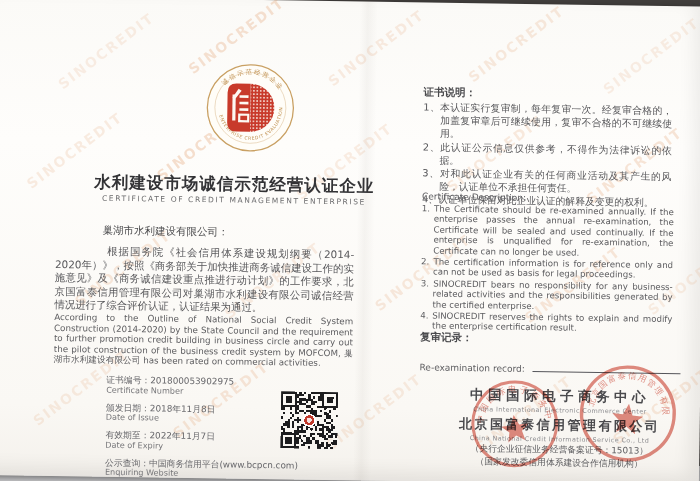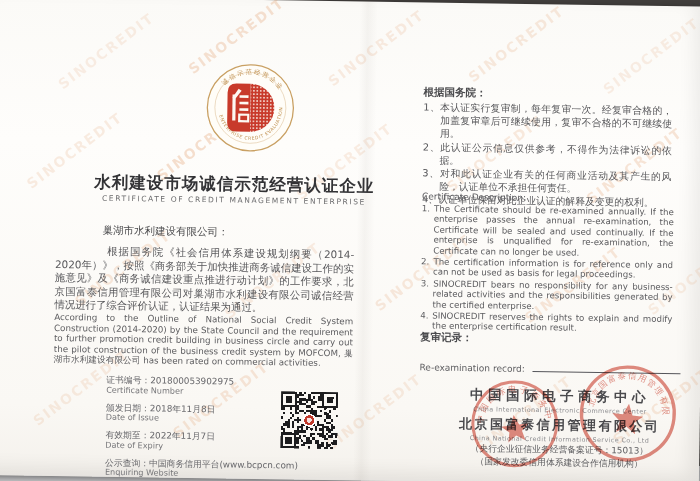--- a/index.html
+++ b/index.html
@@ -454,21 +454,21 @@
           <rect x="17" y="24" width="1" height="1"></rect>
           <rect x="19" y="24" width="1" height="1"></rect>
           <rect x="20" y="24" width="1" height="1"></rect>
           <rect x="22" y="24" width="1" height="1"></rect>
         </g>
     <circle cx="12.5" cy="12.5" r="2.9" fill="#ffffff"></circle>
     <circle cx="12.5" cy="12.5" r="2.2" fill="#c0392b"></circle>
     <circle cx="12.5" cy="12.5" r="1.1" fill="#ffffff" opacity="0.85"></circle>
       </svg>
 
-    <div class="desc-zh-title">根据国务院：</div>
+    <div class="desc-zh-title">证书说明：</div>
     <div class="desc-zh">
       <p>1、本认证实行复审制，每年复审一次。经复审合格的，加盖复审章后可继续使用，复审不合格的不可继续使用。</p>
       <p>2、此认证公示信息仅供参考，不得作为法律诉讼的依据。</p>
       <p>3、对和此认证企业有关的任何商业活动及其产生的风险，认证单位不承担任何责任。</p>
       <p>4、认证单位保留对此企业认证的解释及变更的权利。</p>
     </div>
     <div class="desc-en-title">Certificate Description:</div>
     <div class="desc-en">
       <p>1. The Certificate should be re-examined annually. If the enterprise passes the annual re-examination, the Certificate will be sealed and used continually. If the enterprise is unqualified for re-examination, the Certificate can no longer be used.</p>
       <p>2. The certification information is for reference only and can not be used as basis for legal proceedings.</p>

